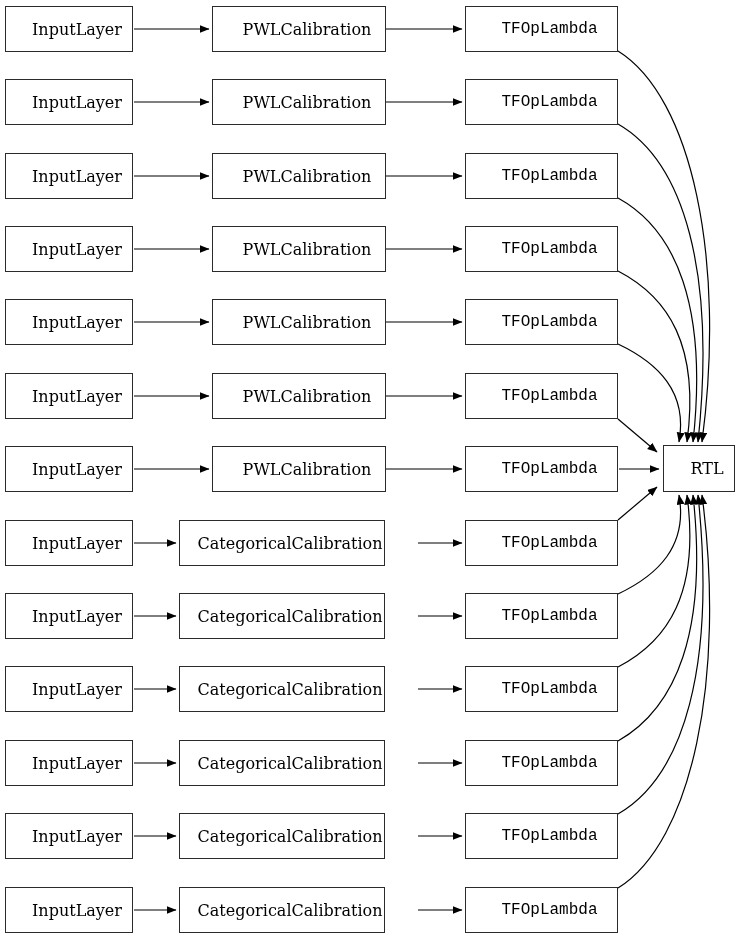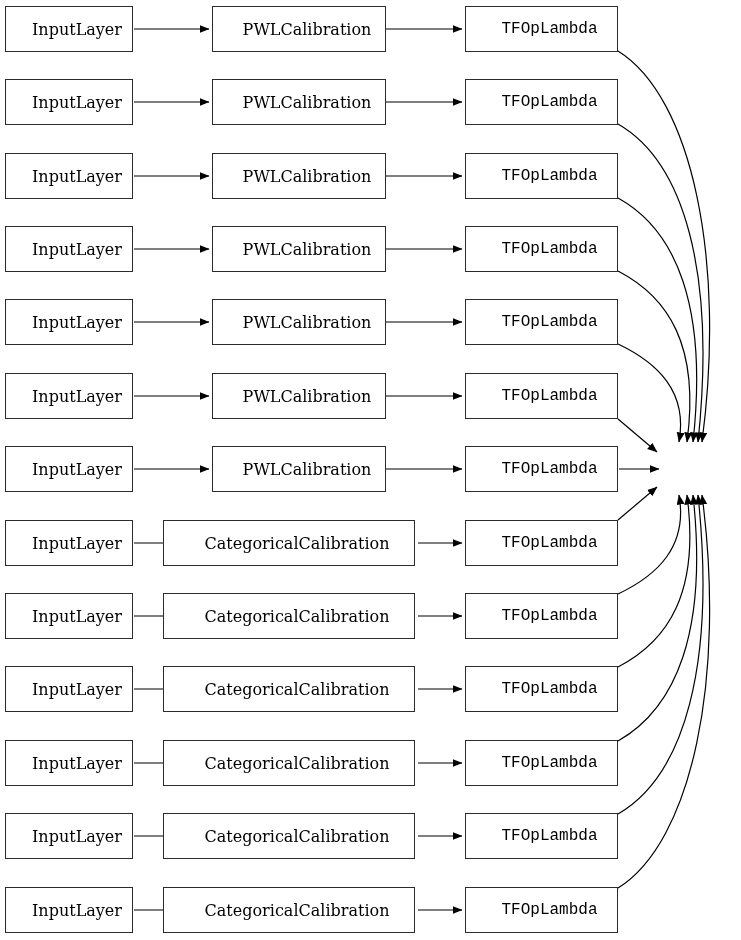--- a/index.html
+++ b/index.html
@@ -23,21 +23,21 @@
     color:#000000;
     display:flex;
     align-items:center;
     justify-content:center;
     font-size:16px;
     white-space:nowrap;
     padding-left:16px;
   }
   .input{left:5px;width:128px;}
   .calib{left:212px;width:174px;}
-  .row.categorical .calib{left:163px;width:252px;}
+  .row.categorical .calib{left:179px;width:206px;}
   .lambda{left:465px;width:153px;font-family:Liberation Mono, monospace;}
   .rtl{left:663px;top:445px;width:72px;height:47px;}
 </style>
 </head>
 <body>
 
 <div id="diagram">
 
   <svg id="edges" width="741" height="940" viewBox="0 0 741 940">
     <defs>
@@ -145,14 +145,15 @@
     <div class="node input">InputLayer</div>
     <div class="node calib">CategoricalCalibration</div>
     <div class="node lambda">TFOpLambda</div>
   </div>
   <div class="row categorical" style="top:887px">
     <div class="node input">InputLayer</div>
     <div class="node calib">CategoricalCalibration</div>
     <div class="node lambda">TFOpLambda</div>
   </div>
 
+  <div class="node rtl">RTL</div>
 
 </div>
 
 </body></html>

